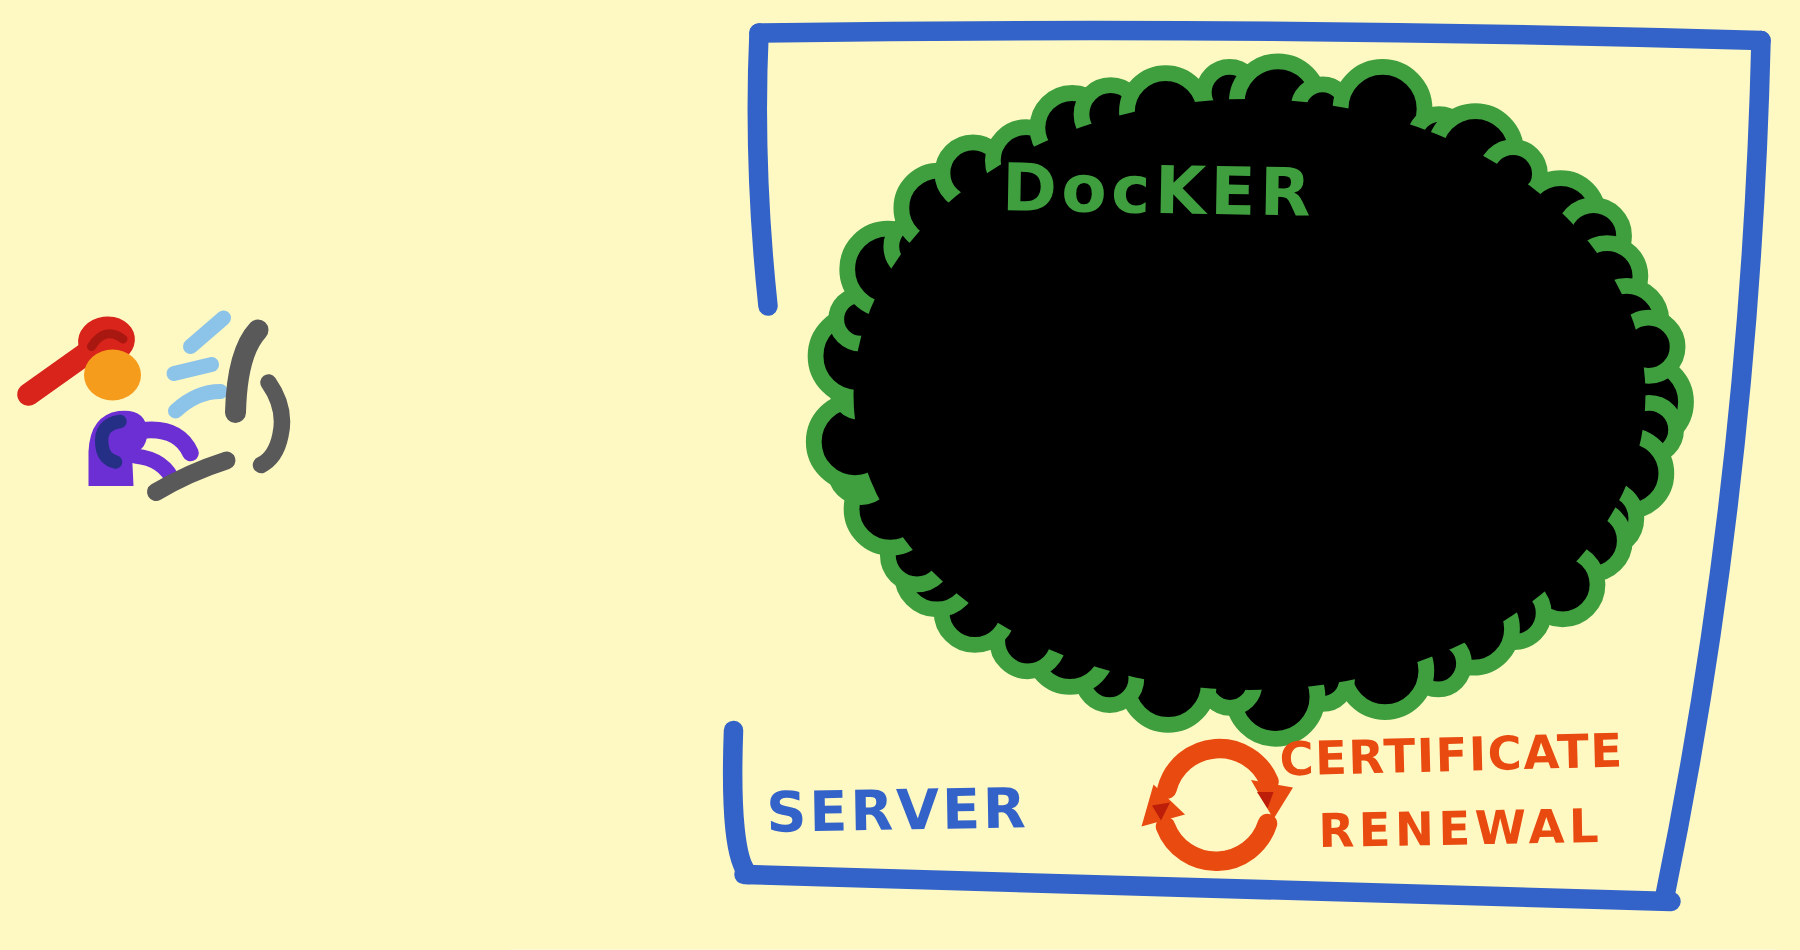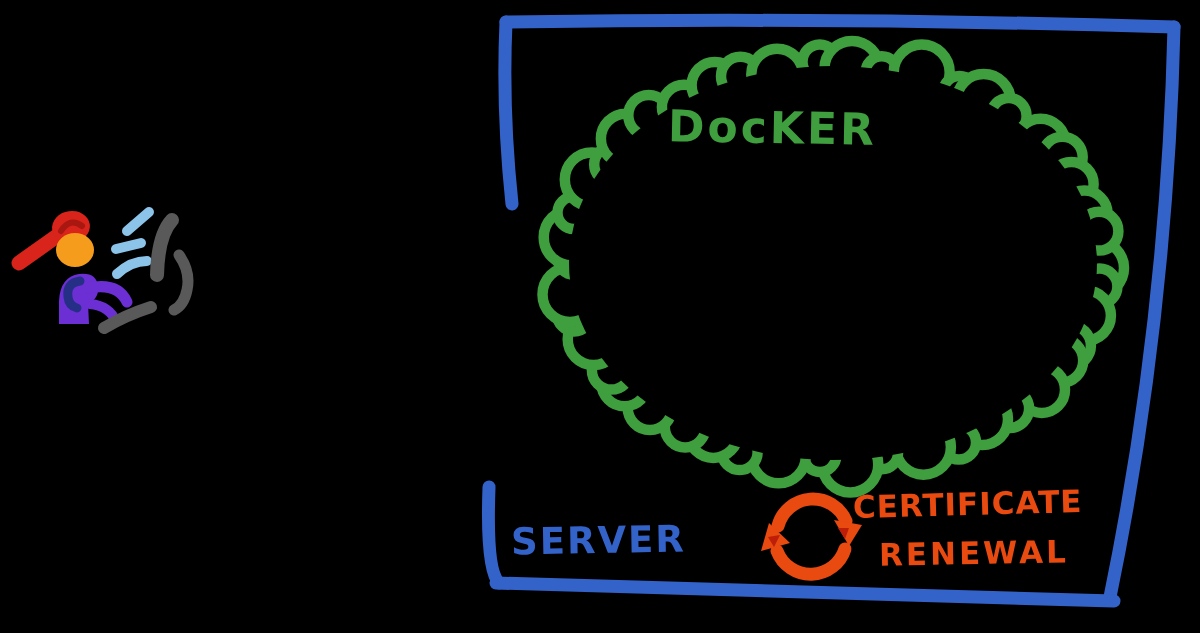--- a/index.html
+++ b/index.html
@@ -19,21 +19,21 @@
     line-height:1;
   }
   .docker-label{ left:668px; top:106px; font-size:44px; letter-spacing:3px; transform:rotate(1deg); }
   .server-label{ left:511px; top:522px; font-size:37px; letter-spacing:2px; transform:rotate(-1deg); }
   .cert-line1{ left:853px; top:489px; font-size:31px; letter-spacing:1px; transform:rotate(-1.5deg); }
   .cert-line2{ left:879px; top:538px; font-size:31px; letter-spacing:3px; transform:rotate(-1deg); }
 </style>
 </head>
 <body>
 
-<div id="stage" style="background: #000000;">
+<div id="stage" style="background: #fef9c3;">
 
   <svg id="scene-svg" width="1200" height="633" viewBox="0 0 1200 633">
 
     <g fill="none" stroke-linecap="round" stroke-linejoin="round">
       <path stroke-width="13" d="M506,22 Q840,17 1174,27" stroke="#3363c9"></path>
       <path stroke-width="13" d="M506,22 Q502,110 512,204" stroke="#3363c9"></path>
       <path stroke-width="13" d="M1174,27 Q1167,320 1110,597" stroke="#3363c9"></path>
       <path stroke-width="13" d="M489,487 Q486,570 499,583" stroke="#3363c9"></path>
       <path stroke-width="13" d="M496,583 Q804,593 1114,601" stroke="#3363c9"></path>
     </g>

